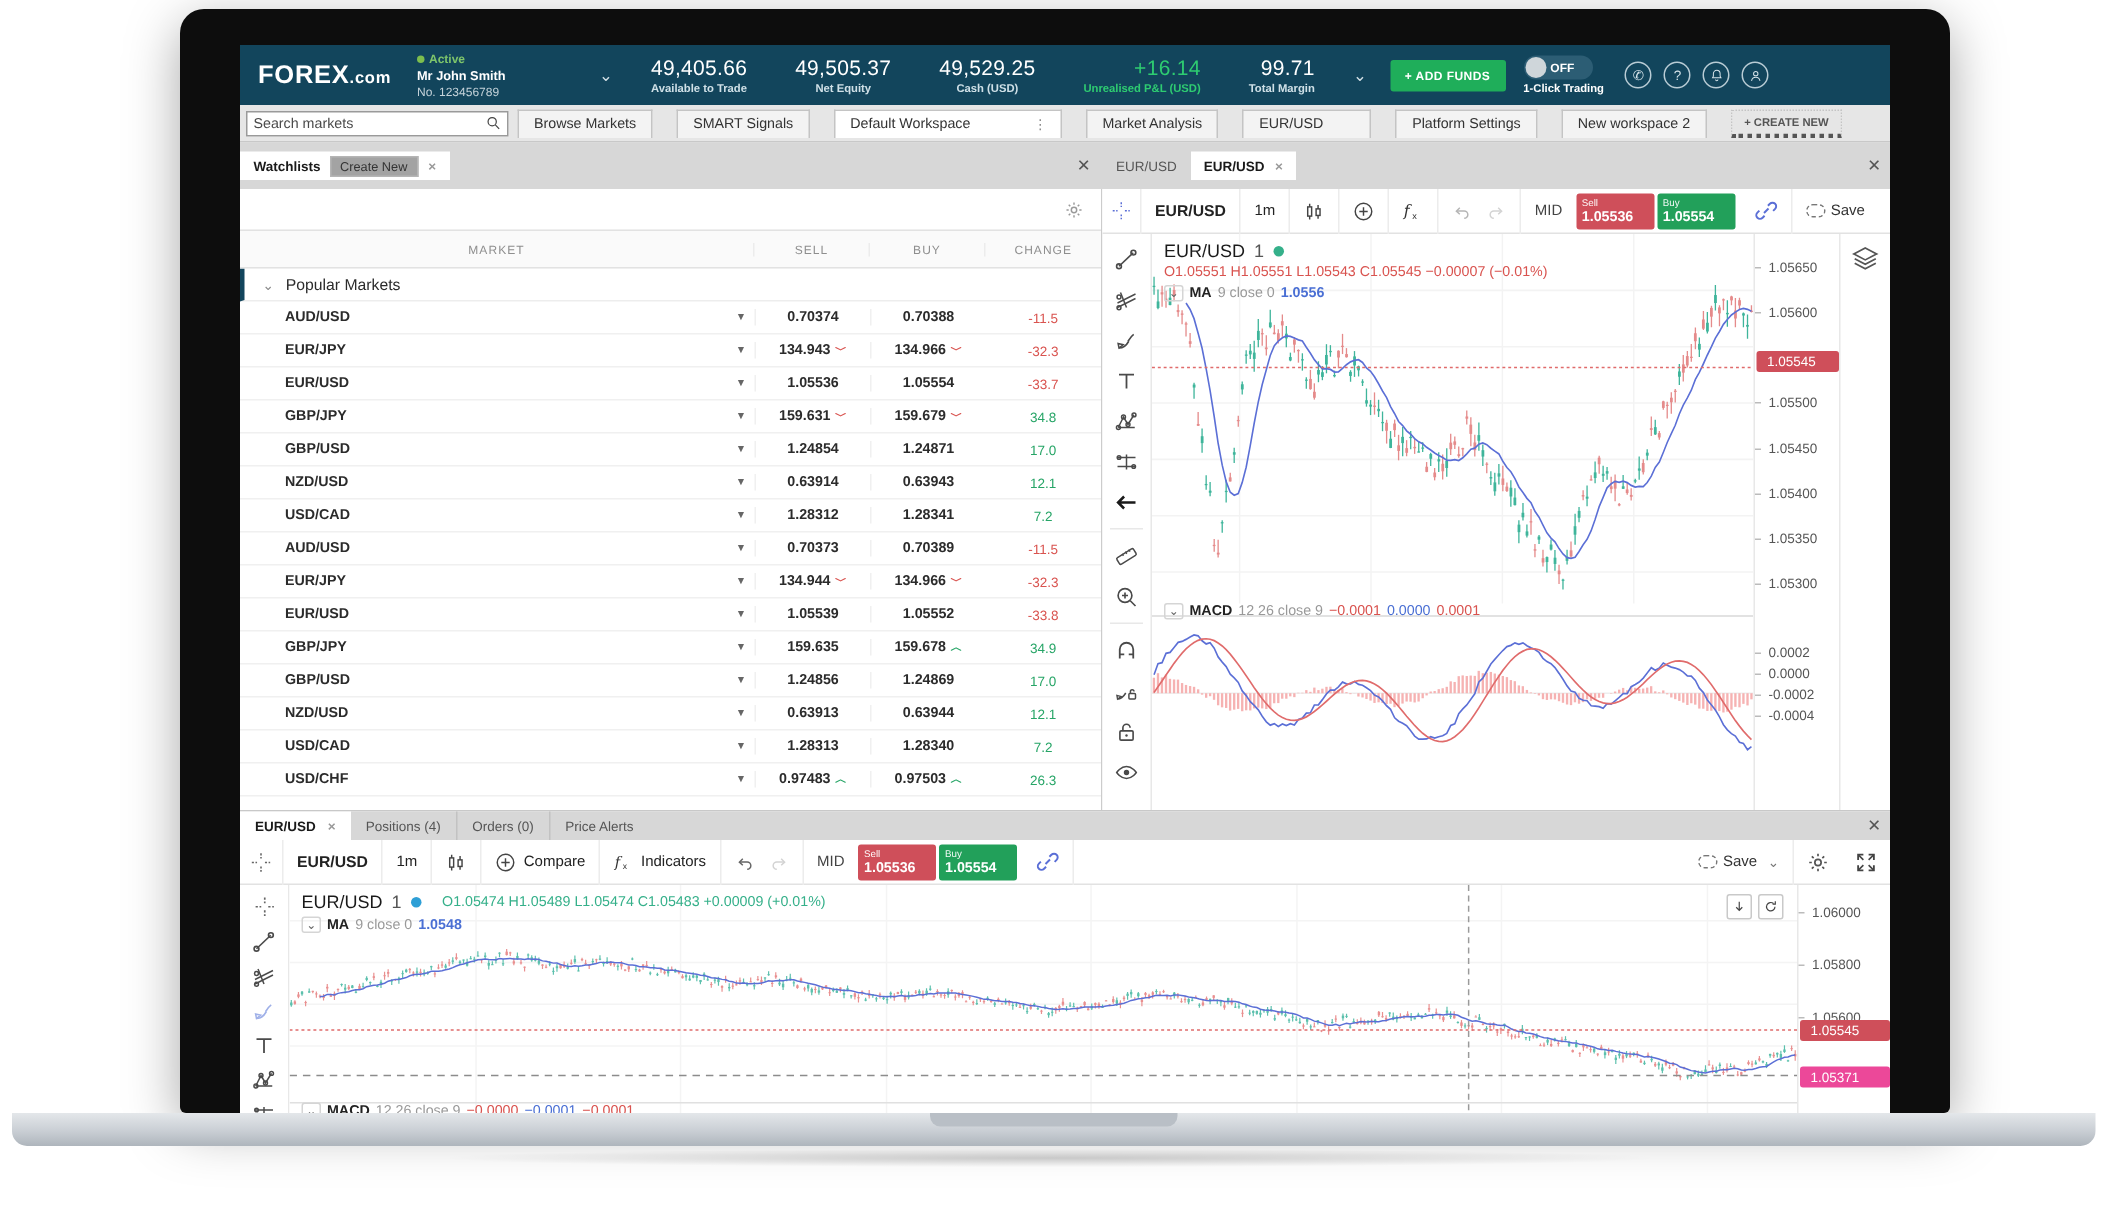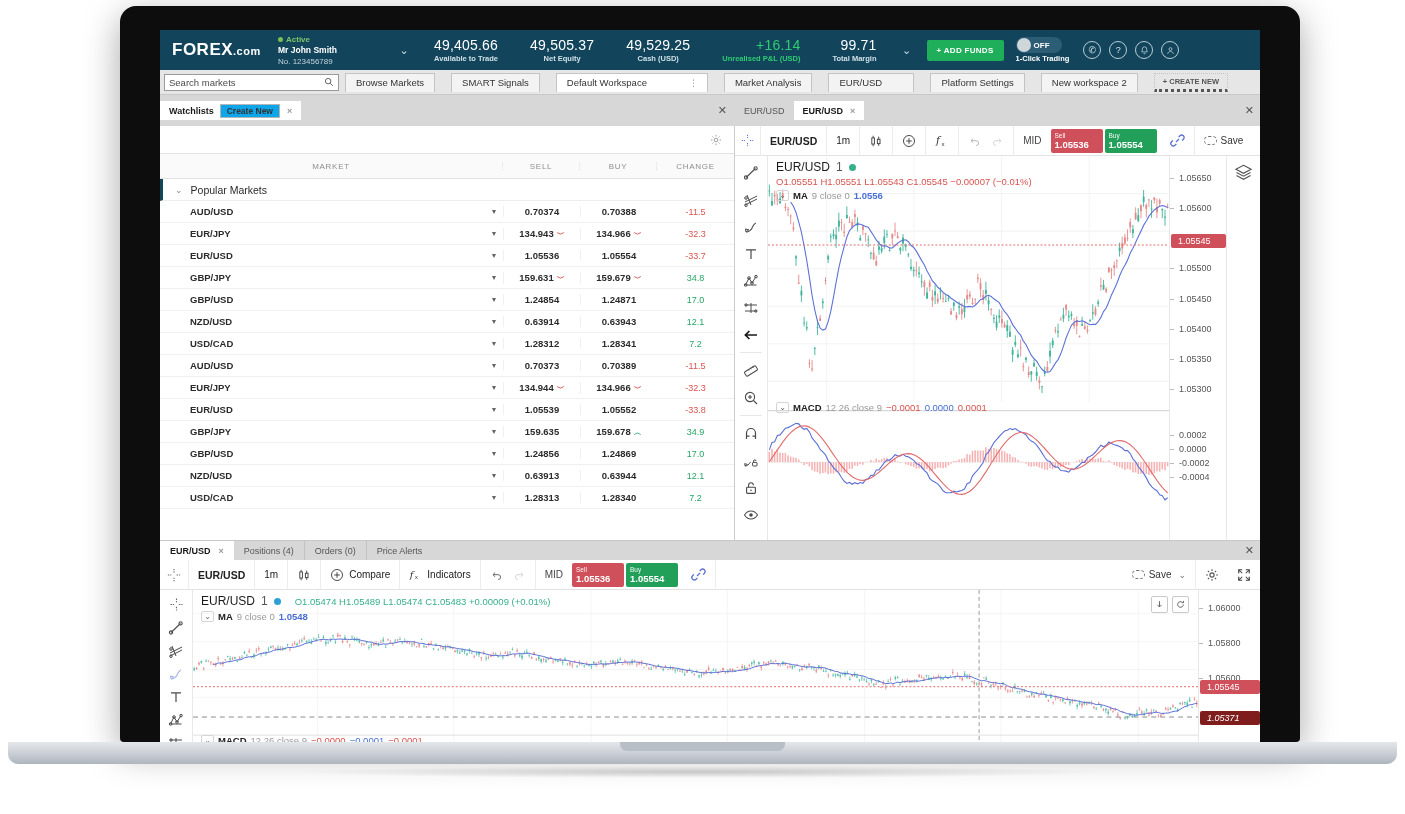--- a/index.html
+++ b/index.html
@@ -64,21 +64,21 @@
   .wstab.create { border-style:dotted; background:#e6e6e6; font-size:7.5px;
     font-weight:bold; color:#555; min-width:0; padding:0 8px;}
 
   
   .paneltabs { height:31px; background:#d7d7d7; display:flex; align-items:center;
     position:relative; }
   .ptab { height:19px; padding:0 9px; font-size:9px; color:#555;
     display:flex; align-items:center; cursor:pointer; }
   .ptab.active { background:#fff; color:#1a1a1a; font-weight:bold; }
   .ptab .x { margin-left:7px; color:#999; font-size:9px; }
-  .ptab .newbtn { border:1px solid #b5b5b5; background:#0ea5e9; font-weight:bold;
+  .ptab .newbtn { border:1px solid #b5b5b5; background:#a3a3a3; font-weight:normal;
     padding:1px 6px; font-size:8.5px; margin-left:6px; color:#333;}
   .panelclose { position:absolute; right:6px; font-size:11px; color:#555; cursor:pointer;}
 
   
   .main { display:flex; height:414px; }
   .leftpanel { width:575px; background:#fff; border-right:1px solid #ccc;
     display:flex; flex-direction:column; }
   .rightpanel { flex:1; background:#fff; display:flex; flex-direction:column; }
 
   
@@ -143,21 +143,21 @@
   .legend.macd { color:#555; }
   .legend.macd .m1 { color:#d9534f;} .legend.macd .m2 { color:#4a6fd4;}
 
   .yaxis { width:57px; border-left:1px solid #e8e8e8; position:relative; background:#fff;}
   .ytick { position:absolute; left:0; width:57px; font-size:9px; color:#555;
     padding-left:9px; transform:translateY(-50%); }
   .ytick:before { content:""; position:absolute; left:0; top:50%; width:4px;height:1px;background:#bbb;}
   .ybadge { position:absolute; left:1px; width:55px; height:14px; border-radius:2px;
     color:#fff; font-size:9px; display:flex; align-items:center; padding-left:7px;
     transform:translateY(-50%); }
-  .ybadge.red { background:#cf4f5a; } .ybadge.dark { background:#7f1d1d;font-style:italic; }
+  .ybadge.red { background:#cf4f5a; } .ybadge.dark { background:#ec4899; }
   .xaxis { height:22px; border-top:1px solid #e8e8e8; position:relative; background:#fff;}
   .xtick { position:absolute; top:4px; font-size:9px; color:#555; transform:translateX(-50%);}
 
   .layersbtn { width:34px; border-left:1px solid #e8e8e8; display:flex;
     align-items:flex-start; justify-content:center; padding-top:7px; background:#fff;}
 
   
   .bottom { height:214px; border-top:1px solid #c8c8c8; display:flex; flex-direction:column; }
   .btabs { height:19px; background:#d7d7d7; display:flex;align-items:center;position:relative;}
   .btab { height:19px; padding:0 10px; font-size:9px; color:#555; display:flex;
@@ -402,20 +402,27 @@
               <div class="sell">0.63913</div>
               <div class="buy">0.63944</div>
               <div class="chg up">12.1</div>
             </div>
             <div class="wlrow">
               <div class="mkt">USD/CAD</div>
               <div class="caret">▼</div>
               <div class="sell">1.28313</div>
               <div class="buy">1.28340</div>
               <div class="chg up">7.2</div>
+            </div>
+            <div class="wlrow">
+              <div class="mkt">USD/CHF</div>
+              <div class="caret">▼</div>
+              <div class="sell">0.97483<span class="arr up">︿</span></div>
+              <div class="buy">0.97503<span class="arr up">︿</span></div>
+              <div class="chg up">26.3</div>
             </div>
           </div>
       </div>
 
       <div class="rightpanel">
         <div class="chart-tb">
           <div class="tbcell" style="padding:0 6px;">
             <svg width="13" height="13" viewBox="0 0 16 16">
                 <path d="M8 1v4M8 11v4M1 8h4M11 8h4" stroke="#5b6fd6" stroke-width="1.2" stroke-dasharray="1.6 1.2"></path>
               </svg>

